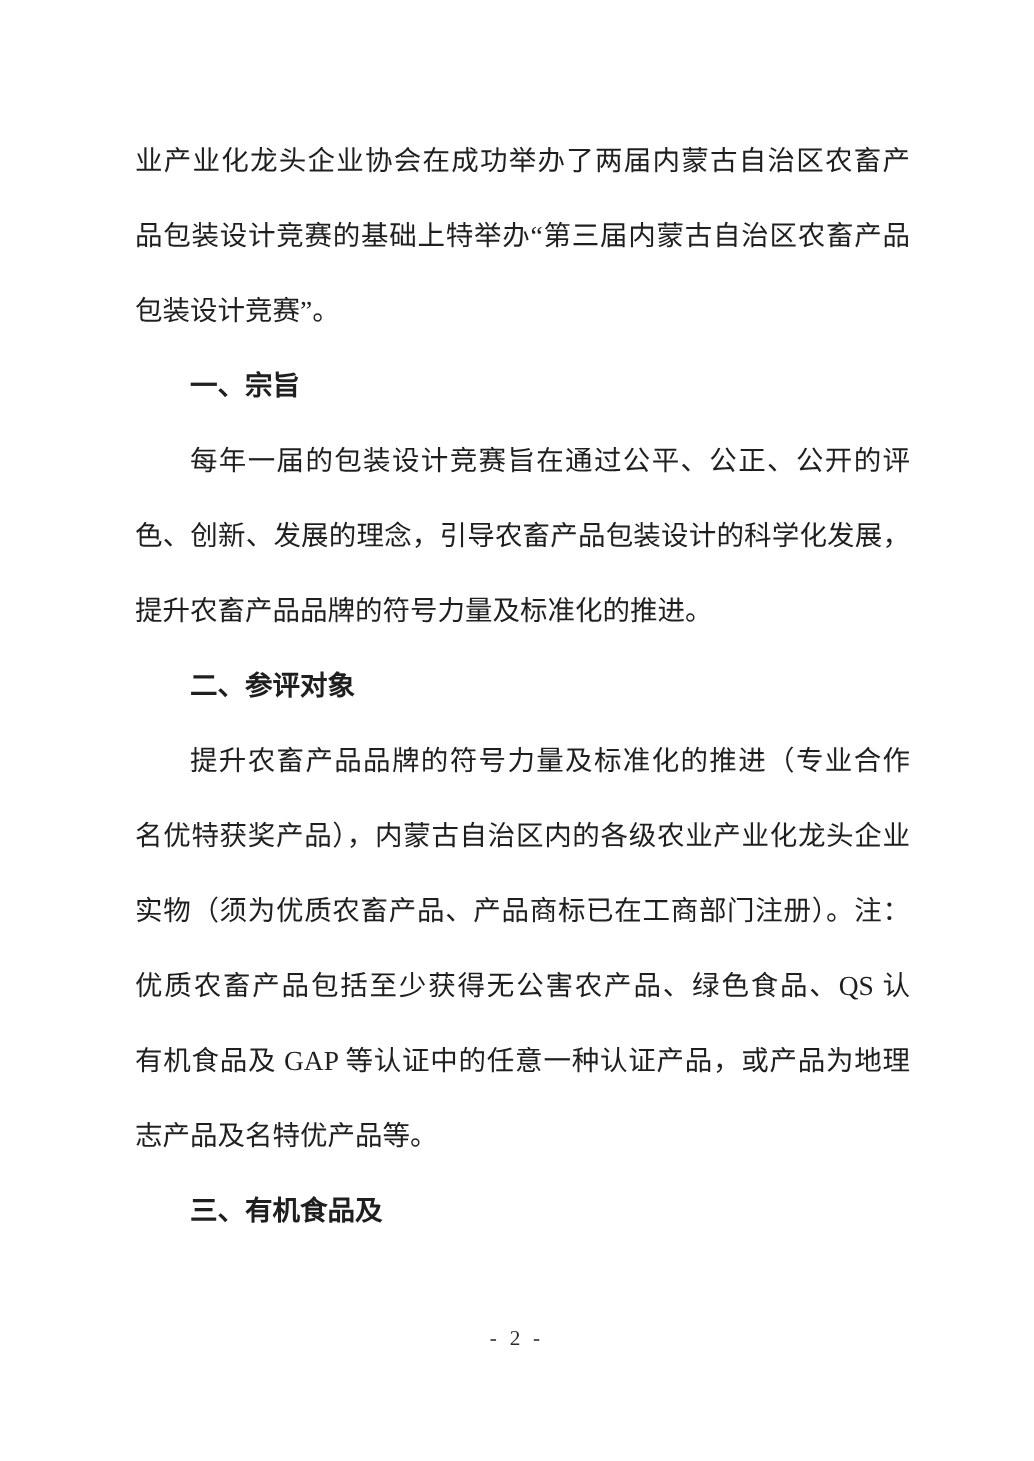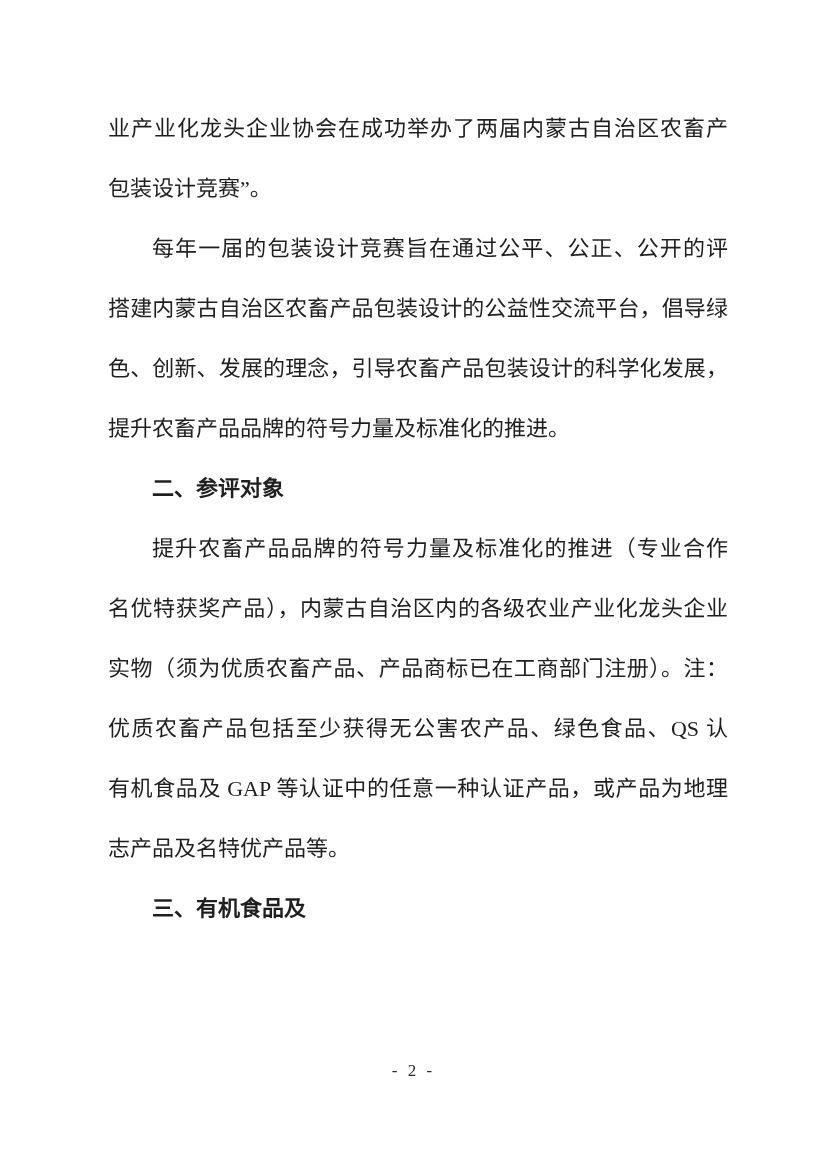--- a/index.html
+++ b/index.html
@@ -60,24 +60,25 @@
     color: #2a2a2a;
   }
 </style>
 </head>
 <body>
 
 <div class="page">
   <div class="content">
 
     <div class="line">业产业化龙头企业协会在成功举办了两届内蒙古自治区农畜产</div>
+    <div class="line">品包装设计竞赛的基础上特举办“第三届内蒙古自治区农畜产品</div>
     <div class="line last">包装设计竞赛”。</div>
 
+    <div class="heading">一、宗旨</div>
     <div class="line indent">每年一届的包装设计竞赛旨在通过公平、公正、公开的评审，</div>
-    <div class="line">搭建内蒙古自治区农畜产品包装设计的公益性交流平台，倡导绿</div>
     <div class="line">色、创新、发展的理念，引导农畜产品包装设计的科学化发展，</div>
     <div class="line last">提升农畜产品品牌的符号力量及标准化的推进。</div>
 
     <div class="heading">二、参评对象</div>
     <div class="line indent">提升农畜产品品牌的符号力量及标准化的推进（专业合作社、</div>
     <div class="line">名优特获奖产品），内蒙古自治区内的各级农业产业化龙头企业</div>
     <div class="line">实物（须为优质农畜产品、产品商标已在工商部门注册）。注：</div>
     <div class="line">优质农畜产品包括至少获得无公害农产品、绿色食品、QS 认证、</div>
     <div class="line">有机食品及 GAP 等认证中的任意一种认证产品，或产品为地理标</div>
     <div class="line last">志产品及名特优产品等。</div>

